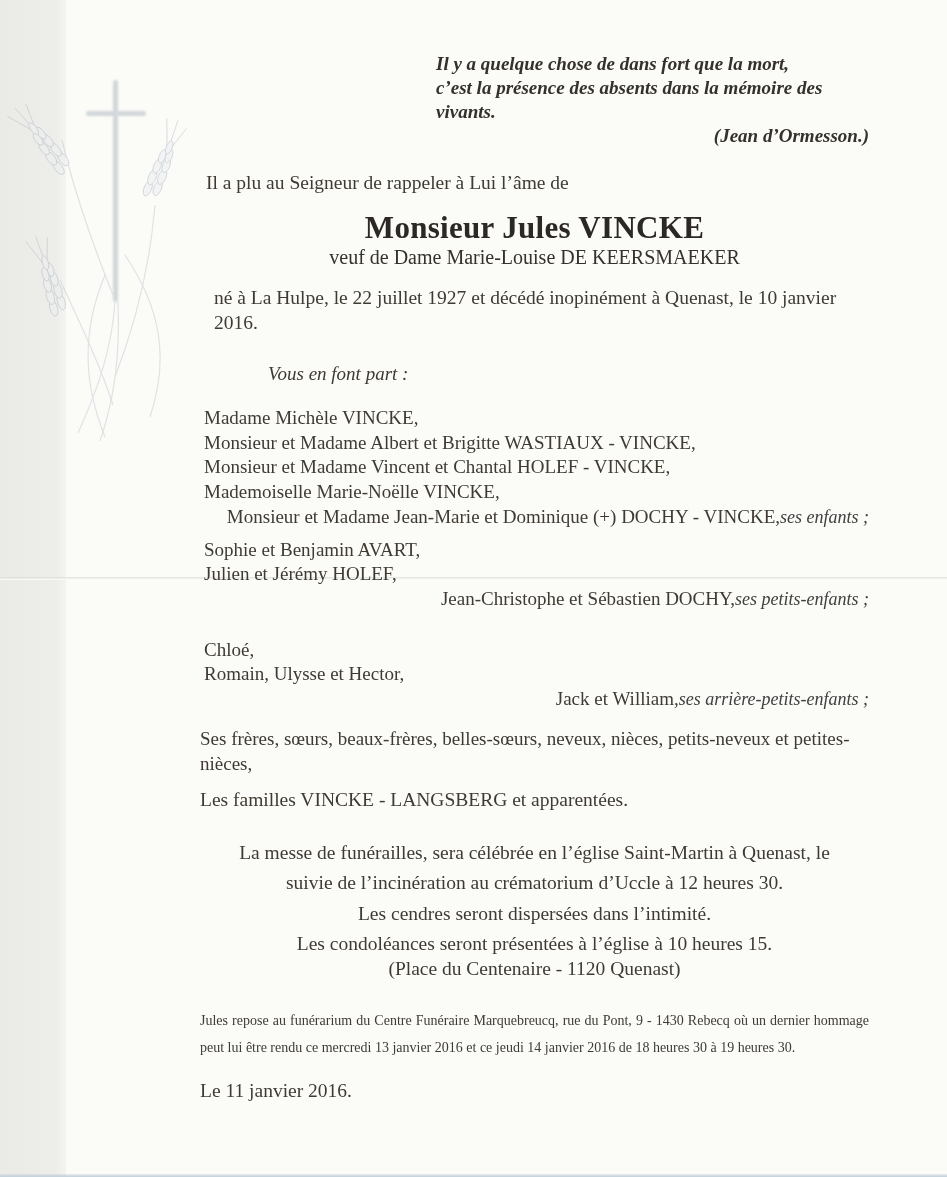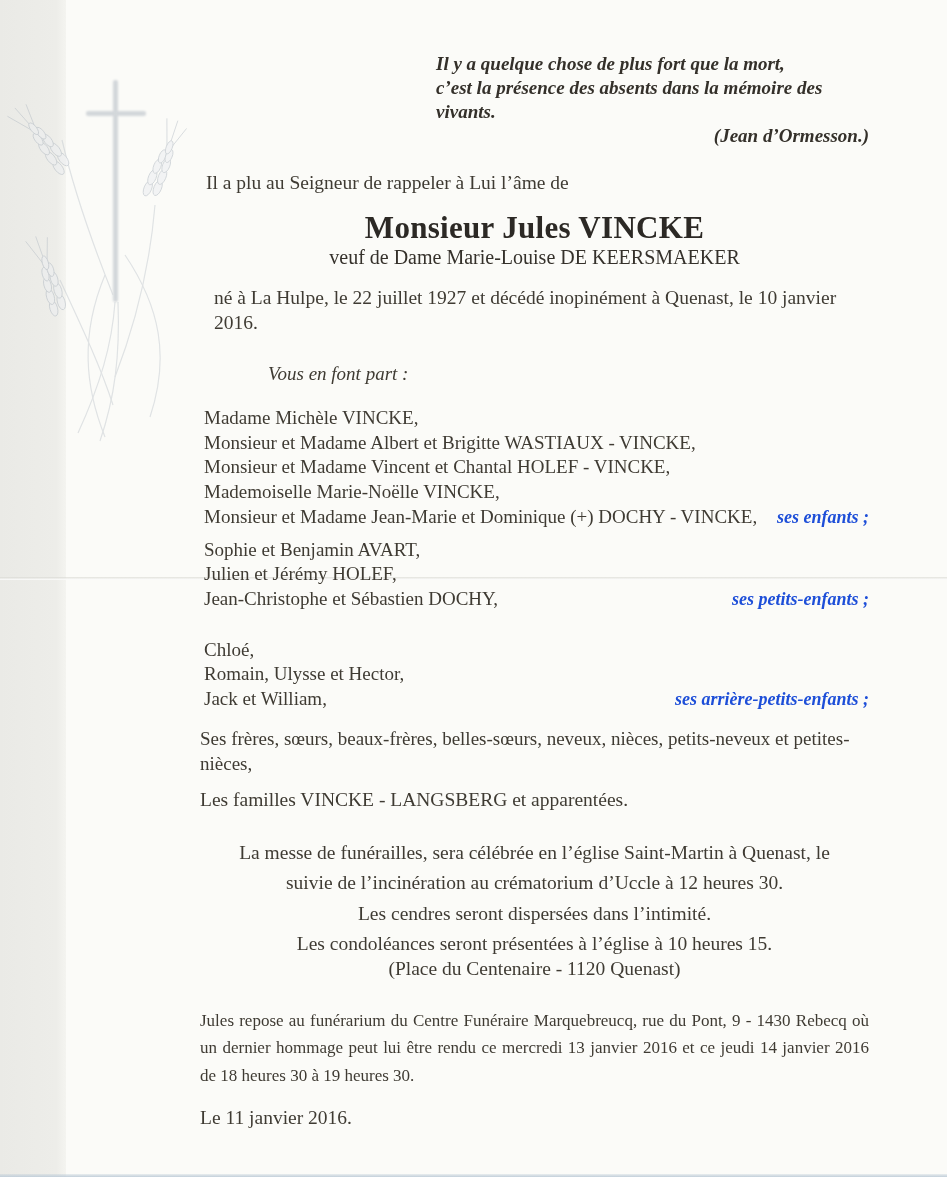--- a/index.html
+++ b/index.html
@@ -84,29 +84,28 @@
     margin: 26px 0 0 68px;
     font-style: italic;
     font-size: 19px;
   }
   .group { margin: 20px 0 0 4px; }
   .group .nline { line-height: 24.7px; }
   .group.grand { margin-top: 8px; }
   .group.greatgrand { margin-top: 26px; }
   .lastline {
     display: flex;
-    justify-content: space-between;
+    justify-content: flex-end;
     align-items: baseline;
   }
   .relation {
     font-style: italic;
     font-size: 18px;
     white-space: nowrap;
-    color: #1d4ed8;
-    font-weight: bold;
+    color: #404040;
   }
   .relatives { margin: 14px 0 0 0; font-size: 19px; }
   .families  { margin: 11px 0 0 0; font-size: 19.5px; }
   .mass-intro { margin: 28px 0 0 0; text-align: center; font-size: 19.5px; }
   .mass-date {
     margin: 12px 0 0 0;
     text-align: center;
     font-size: 23px;
     font-weight: bold;
     line-height: 30px;
@@ -114,21 +113,21 @@
     letter-spacing: 0.3px;
   }
   .ceremony-line { text-align: center; font-size: 19.5px; line-height: 25px; }
   .cremation    { margin-top: 5px; }
   .ashes        { margin-top: 6px; }
   .condolences  { margin-top: 5px; }
   .church-addr  { margin-top: 0; }
   .repose {
     margin: 26px 0 0 0;
     text-align: justify;
-    font-size: 17px;
+    font-size: 14px;
     line-height: 27.5px;
   }
   .dateline { margin: 16px 0 0 0; line-height: 25.5px; font-size: 19.5px; }
   p, h1, div { margin-block-start: 0; margin-block-end: 0; }
 </style>
 </head>
 <body>
 
 <div class="page">
 
@@ -174,21 +173,21 @@
     <use href="#ear" transform="translate(152,145) rotate(22)"></use>
     <use href="#ear" transform="translate(58,262) rotate(-16)"></use>
   </svg>
 
   <div class="fold-line"></div>
   <div class="bottom-edge"></div>
 
   <div class="content">
 
     <div class="quote">
-      <div>Il y a quelque chose de plus fort que la mort,</div>
+      <div>Il y a quelque chose de dans fort que la mort,</div>
       <div>c’est la présence des absents dans la mémoire des vivants.</div>
       <div class="attr">(Jean d’Ormesson.)</div>
     </div>
 
     <p class="intro">Il a plu au Seigneur de rappeler à Lui l’âme de</p>
 
     <h1 class="deceased">Monsieur Jules VINCKE</h1>
     <div class="widower">veuf de Dame Marie-Louise DE KEERSMAEKER</div>
 
     <p class="birth">né à La Hulpe, le 22 juillet 1927 et décédé inopinément à Quenast, le 10 janvier 2016.</p>

